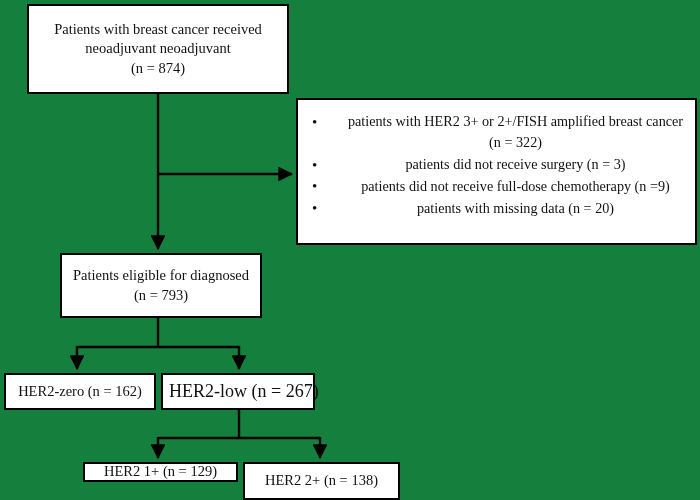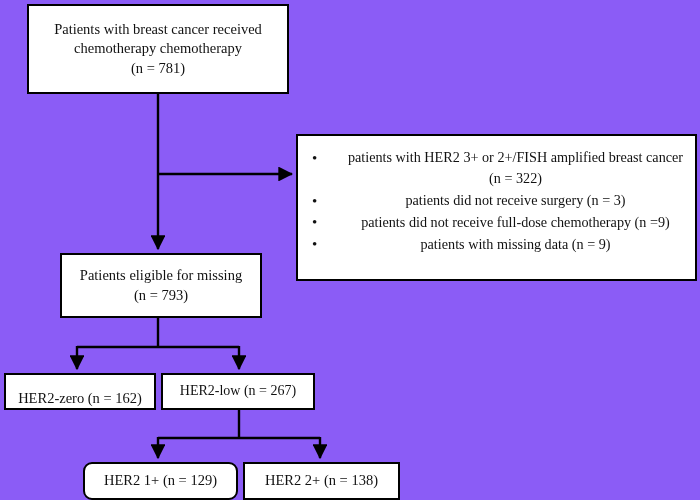--- a/index.html
+++ b/index.html
@@ -4,21 +4,21 @@
 <style>
   html, body {
     margin: 0;
     padding: 0;
     background: #ffffff;
   }
   #flowchart {
     position: relative;
     width: 700px;
     height: 500px;
-    background: #8b5cf6;
+    background: #15803d;
     font-family: "Liberation Serif", "DejaVu Serif", serif;
     color: #000000;
     overflow: hidden;
   }
   .node {
     position: absolute;
     box-sizing: border-box;
     border: 2px solid #000000;
     background: #ffffff;
     display: flex;
@@ -38,39 +38,36 @@
   
   #node-enrolled {
     left: 27px; top: 4px; width: 262px; height: 90px;
     font-size: 14.5px;
   }
   #node-excluded {
     left: 296px; top: 98px; width: 401px; height: 147px;
     display: block;
     padding: 11px 8px 0 0;
     font-size: 14.2px;
-    margin-top: 36px;
   }
   #node-eligible {
     left: 60px; top: 253px; width: 202px; height: 65px;
     font-size: 14.5px;
   }
   #node-her2zero {
     left: 4px; top: 373px; width: 152px; height: 37px;
     font-size: 14.5px;
-    align-items: flex-end;
   }
   #node-her2low {
     left: 161px; top: 373px; width: 154px; height: 37px;
-    font-size: 14px;
+    font-size: 18px;
   }
   #node-her2-1p {
-    left: 83px; top: 462px; width: 155px; height: 38px;
+    left: 83px; top: 462px; width: 155px; height: 20px;
     font-size: 14.5px;
-    border-radius: 9px;
   }
   #node-her2-2p {
     left: 243px; top: 462px; width: 157px; height: 38px;
     font-size: 14.5px;
   }
 
   
   ul.excl-list {
     list-style: none;
     margin: 0;
@@ -121,37 +118,37 @@
 
     <line x1="239" y1="410" x2="239" y2="438" stroke="#000000" stroke-width="2.4"></line>
     <line x1="158" y1="438" x2="320" y2="438" stroke="#000000" stroke-width="2.4"></line>
     <line x1="158" y1="437" x2="158" y2="458" stroke="#000000" stroke-width="2.4" marker-end="url(#arw)"></line>
     <line x1="320" y1="437" x2="320" y2="458" stroke="#000000" stroke-width="2.4" marker-end="url(#arw)"></line>
   </svg>
 
   <div class="node" id="node-enrolled">
     <div class="lines">
       <div>Patients with breast cancer received</div>
-      <div>chemotherapy chemotherapy</div>
-      <div>(n = 781)</div>
+      <div>neoadjuvant neoadjuvant</div>
+      <div>(n = 874)</div>
     </div>
   </div>
 
   <div class="node" id="node-excluded">
     <ul class="excl-list">
       <li>patients with HER2 3+ or 2+/FISH amplified breast cancer (n = 322)</li>
       <li>patients did not receive surgery (n = 3)</li>
       <li>patients did not receive full-dose chemotherapy (n =9)</li>
-      <li>patients with missing data (n = 9)</li>
+      <li>patients with missing data (n = 20)</li>
     </ul>
   </div>
 
   <div class="node" id="node-eligible">
     <div class="lines">
-      <div>Patients eligible for missing</div>
+      <div>Patients eligible for diagnosed</div>
       <div>(n = 793)</div>
     </div>
   </div>
 
   <div class="node" id="node-her2zero">
     <div class="lines">
       <div>HER2-zero (n = 162)</div>
     </div>
   </div>
 

